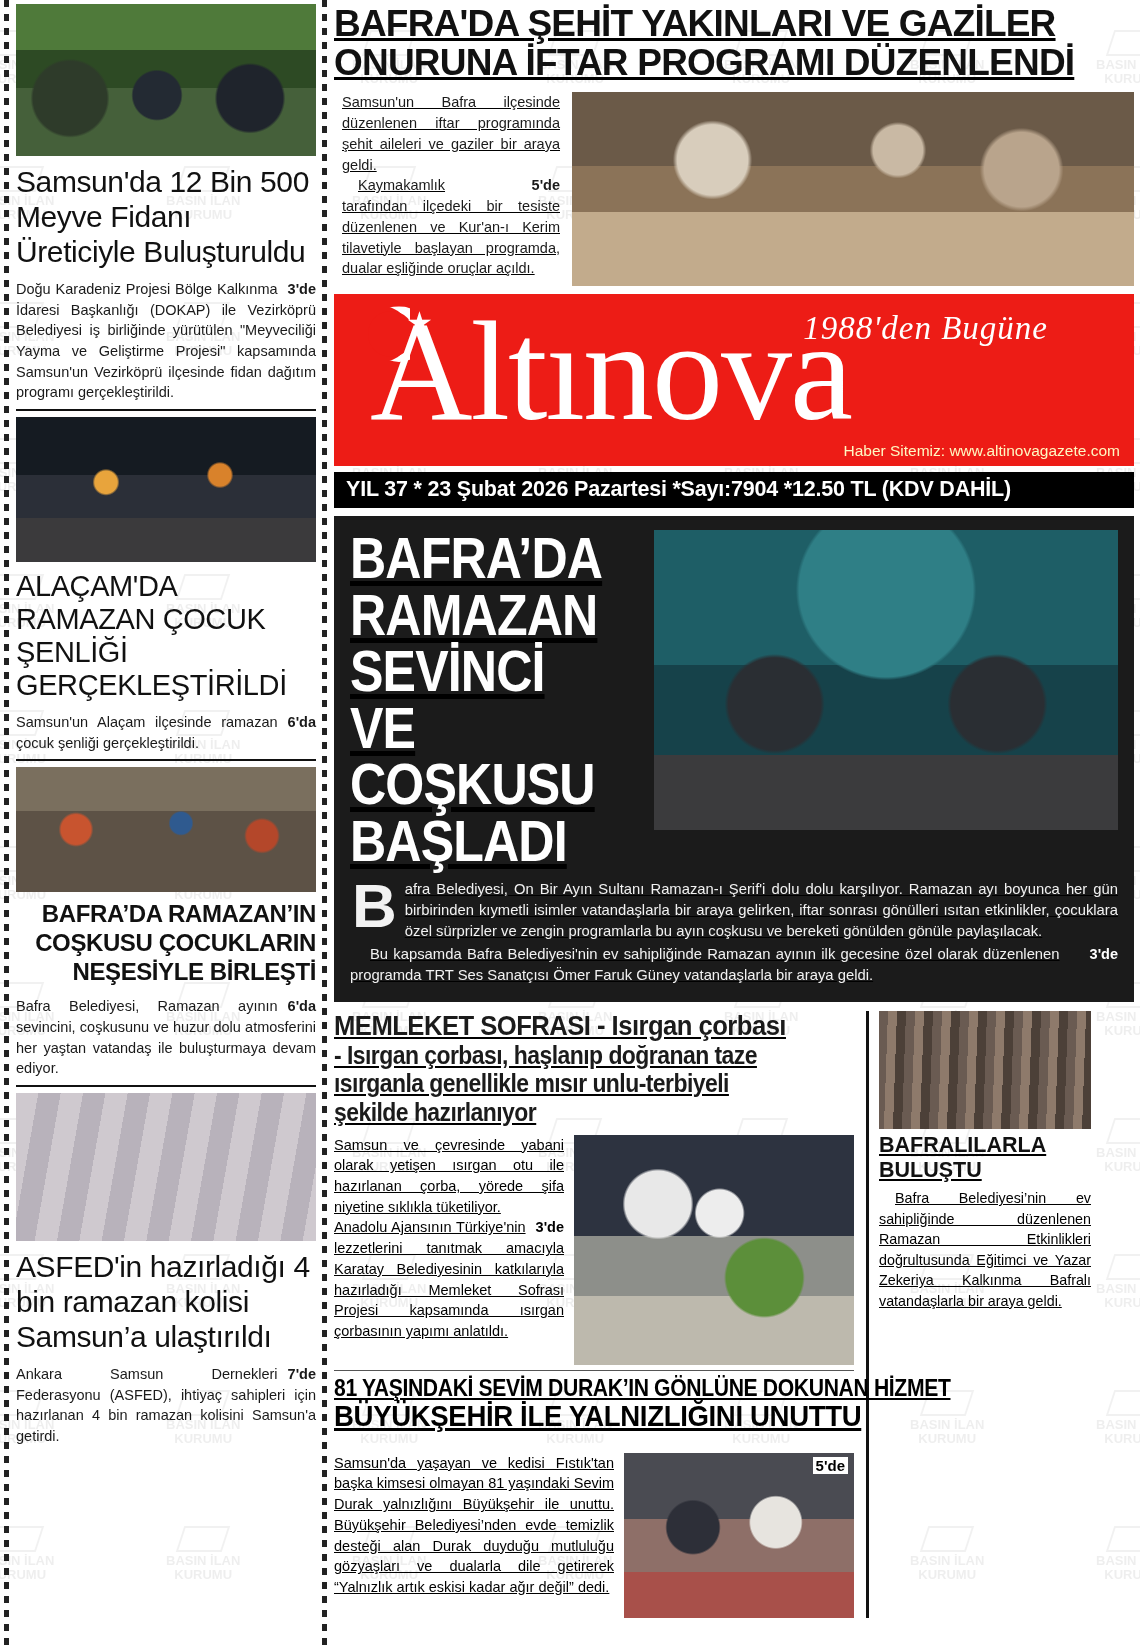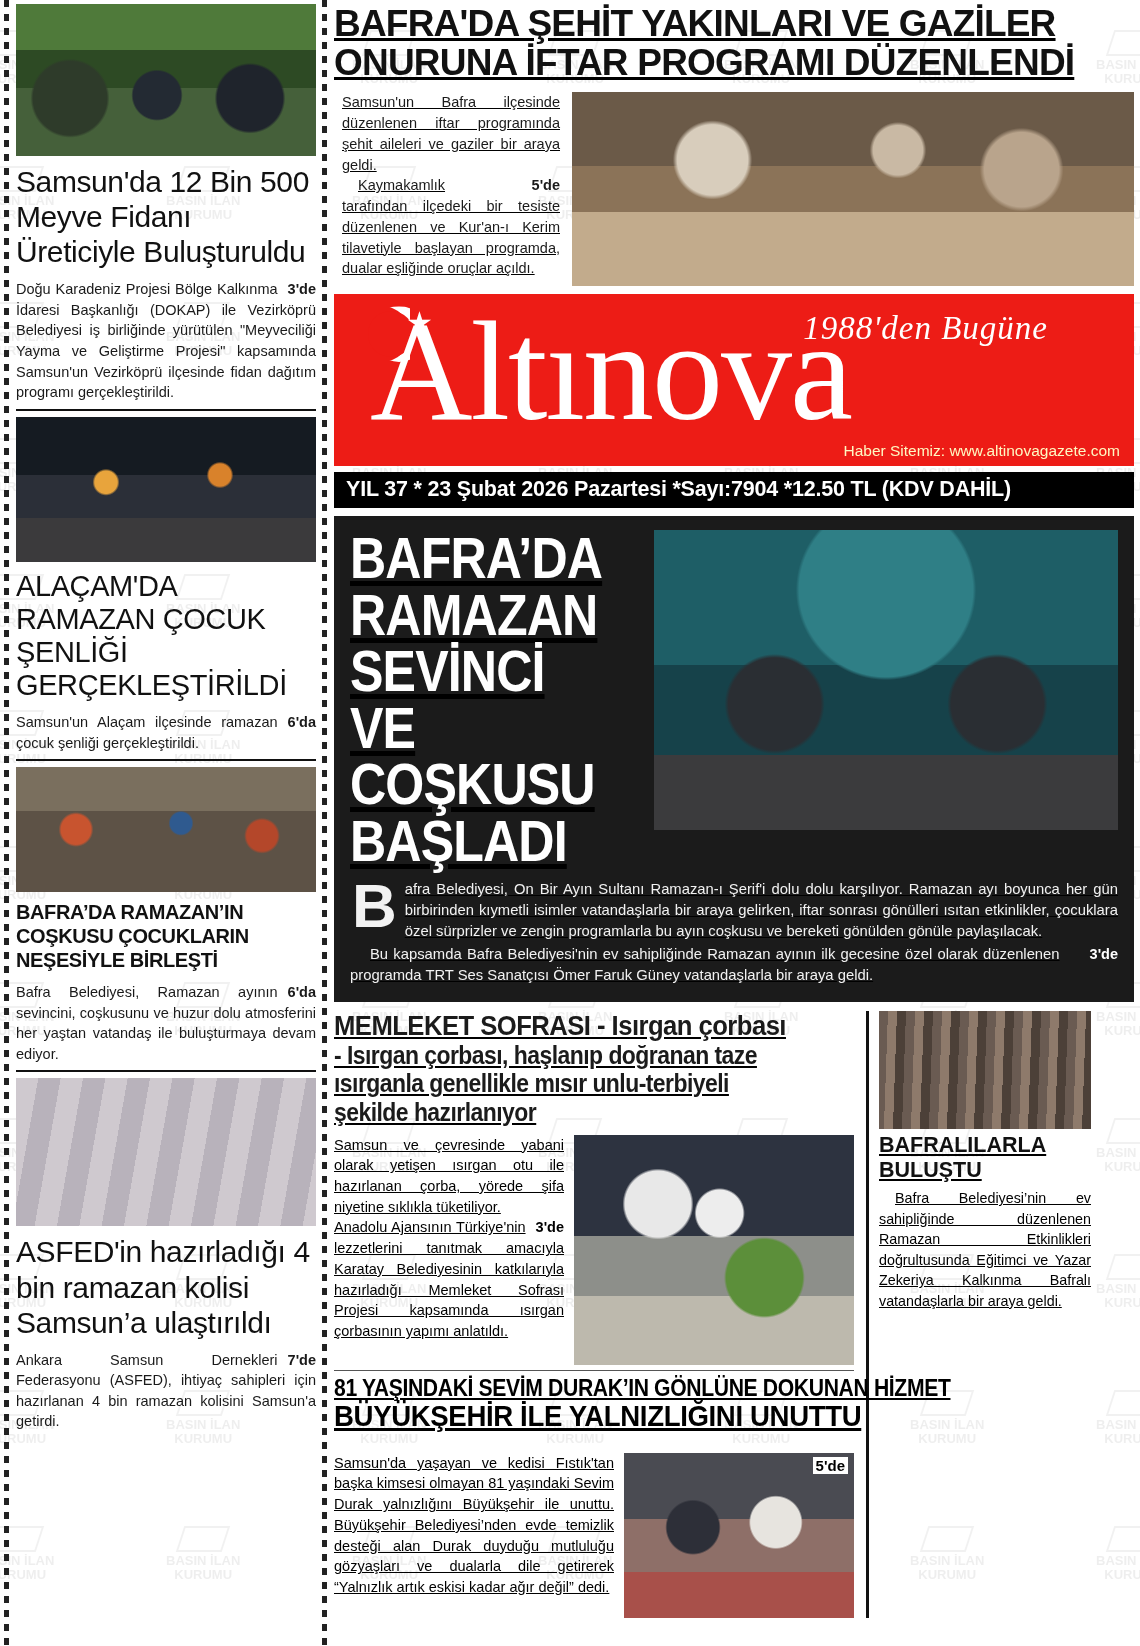--- a/index.html
+++ b/index.html
@@ -80,22 +80,23 @@
   .hl-left {
     font-size: 30px;
     line-height: 1.17;
     font-weight: 400;
     color: #111;
     letter-spacing: -.4px;
     margin: 8px 0 10px;
   }
   .hl-left.bold {
     font-weight: bold;
-    font-size: 20px;
+    font-size: 24px;
     line-height: 1.2;
+    text-align: right;
   }
   .hl-left.caps {
     font-size: 29px;
     line-height: 1.14;
   }
   .body-left {
     font-size: 14.5px;
     line-height: 1.42;
     color: #1a1a1a;
     text-align: justify;

